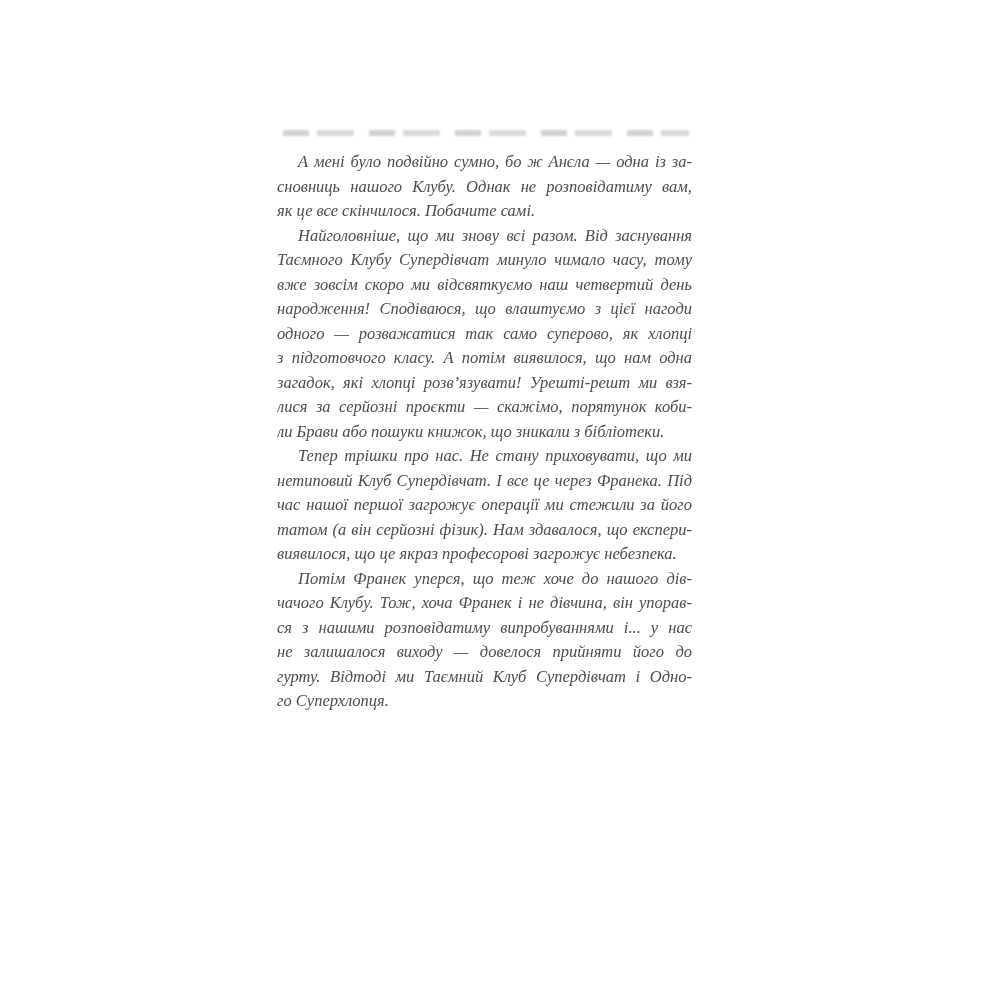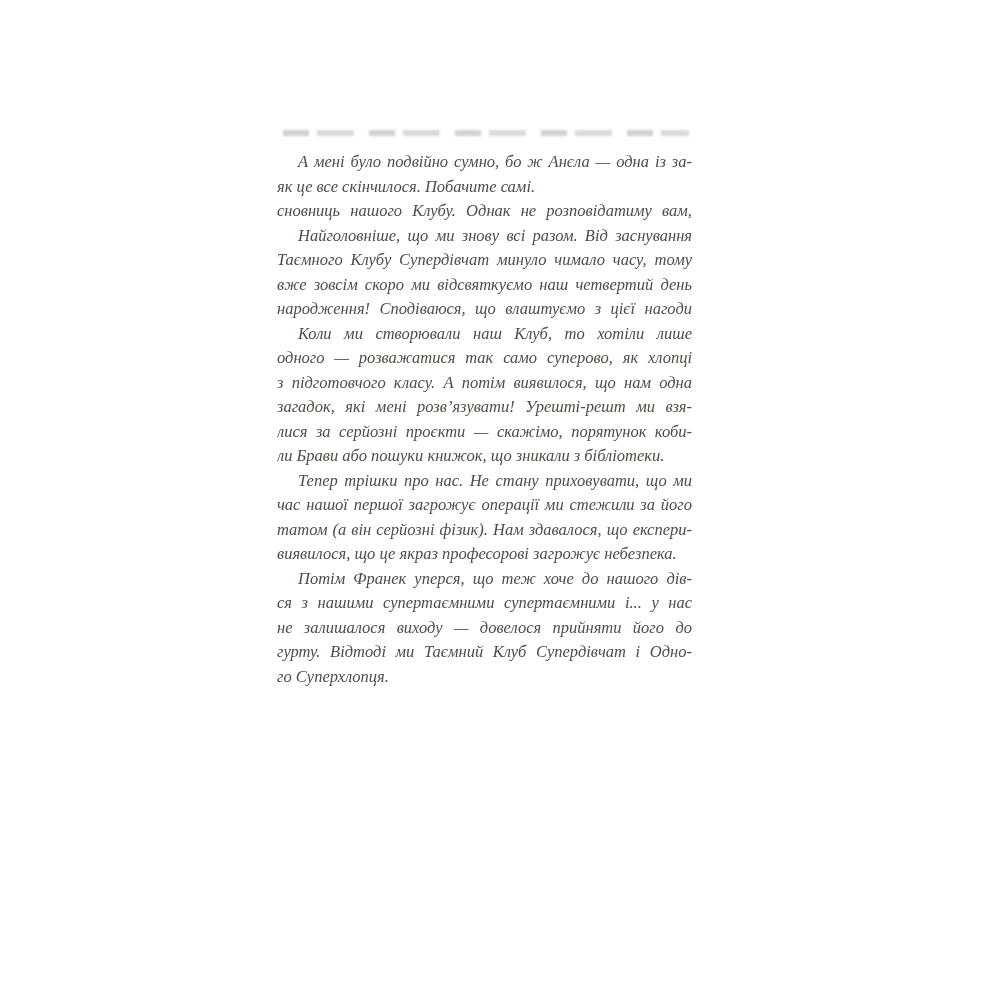--- a/index.html
+++ b/index.html
@@ -59,49 +59,50 @@
 <body>
 
 <div class="book-page">
 
   <div class="crop-artifact"></div>
 
   <div class="text-block">
 
     <div class="paragraph">
       <div class="line indent">А мені було подвійно сумно, бо ж Анєла — одна із за-</div>
+      <div class="line">сновниць нашого Клубу. Однак не розповідатиму вам,</div>
       <div class="line para-end">як це все скінчилося. Побачите самі.</div>
-      <div class="line">сновниць нашого Клубу. Однак не розповідатиму вам,</div>
     </div>
 
     <div class="paragraph">
       <div class="line indent">Найголовніше, що ми знову всі разом. Від заснування</div>
       <div class="line">Таємного Клубу Супердівчат минуло чимало часу, тому</div>
       <div class="line">вже зовсім скоро ми відсвяткуємо наш четвертий день</div>
       <div class="line">народження! Сподіваюся, що влаштуємо з цієї нагоди</div>
     </div>
 
     <div class="paragraph">
-      <div class="line indent">Коли ми створювали наш Клуб, то хотіли лише</div>
       <div class="line">одного — розважатися так само суперово, як хлопці</div>
       <div class="line">з підготовчого класу. А потім виявилося, що нам одна</div>
-      <div class="line">загадок, які мені розв’язувати! Урешті-решт ми взя-</div>
+      <div class="line">загадок, які хлопці розв’язувати! Урешті-решт ми взя-</div>
       <div class="line">лися за серйозні проєкти — скажімо, порятунок коби-</div>
       <div class="line para-end">ли Брави або пошуки книжок, що зникали з бібліотеки.</div>
     </div>
 
     <div class="paragraph">
       <div class="line indent">Тепер трішки про нас. Не стану приховувати, що ми</div>
+      <div class="line">нетиповий Клуб Супердівчат. І все це через Франека. Під</div>
       <div class="line">час нашої першої загрожує операції ми стежили за його</div>
       <div class="line">татом (а він серйозні фізик). Нам здавалося, що експери-</div>
       <div class="line para-end">виявилося, що це якраз професорові загрожує небезпека.</div>
     </div>
 
     <div class="paragraph">
       <div class="line indent">Потім Франек уперся, що теж хоче до нашого дів-</div>
-      <div class="line">ся з нашими супертаємними супертаємними і... у нас</div>
+      <div class="line">чачого Клубу. Тож, хоча Франек і не дівчина, він упорав-</div>
+      <div class="line">ся з нашими розповідатиму випробуваннями і... у нас</div>
       <div class="line">не залишалося виходу — довелося прийняти його до</div>
       <div class="line">гурту. Відтоді ми Таємний Клуб Супердівчат і Одно-</div>
       <div class="line para-end">го Суперхлопця.</div>
     </div>
 
   </div>
 </div>
 
 </body></html>

